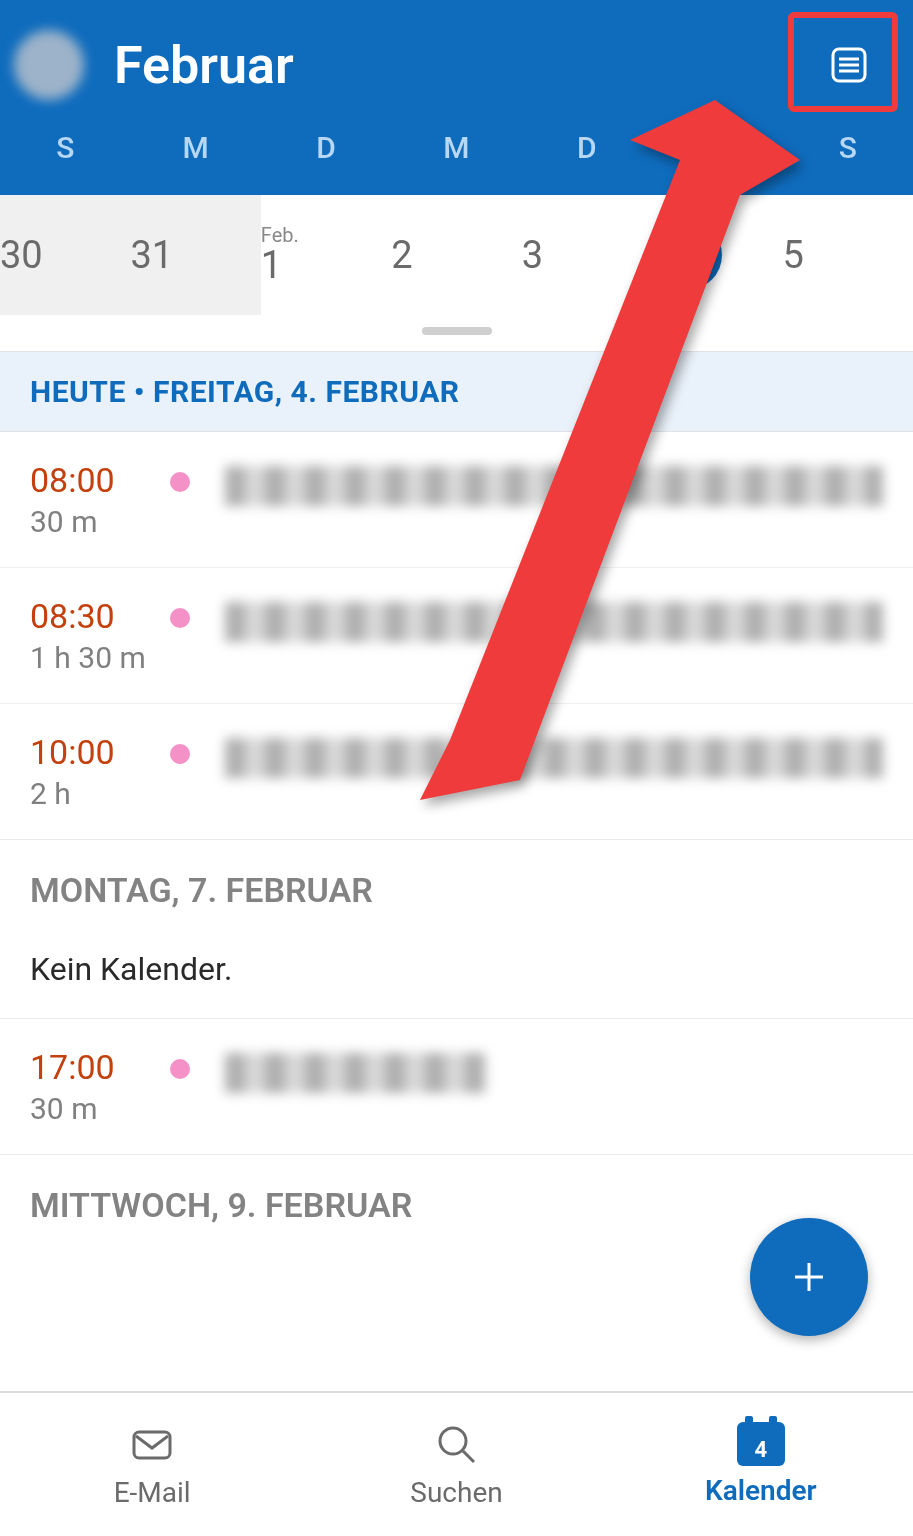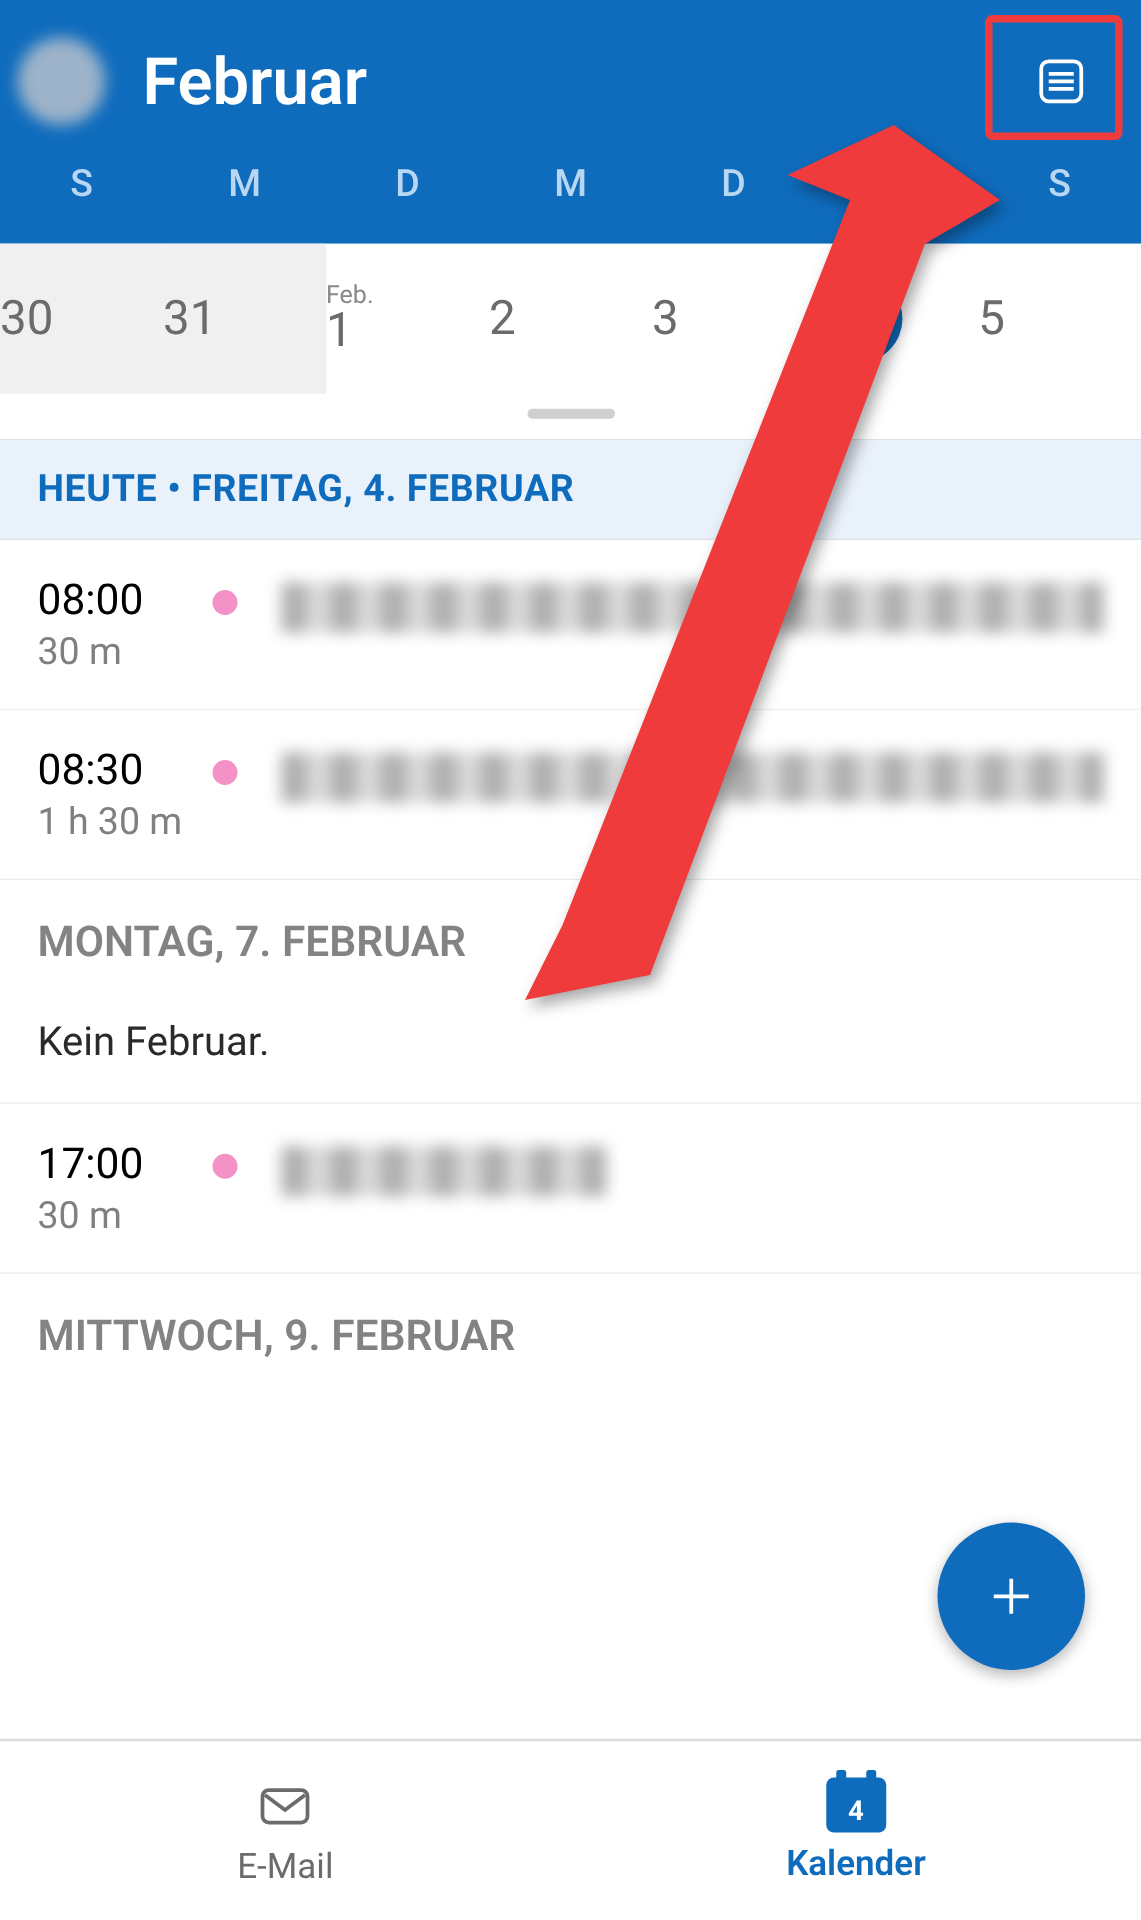--- a/index.html
+++ b/index.html
@@ -107,21 +107,21 @@
 
   .agenda { }
   .event-row {
     display: flex;
     align-items: flex-start;
     padding: 28px 30px;
     border-bottom: 1px solid #f0f0f0;
   }
   .event-row:last-child { border-bottom: none; }
   .event-time { width: 140px; }
-  .event-time .t { font-size: 34px; color: #000000; }
+  .event-time .t { font-size: 34px; color: #c2410c; }
   .event-time .d { font-size: 30px; color: #808080; margin-top: 4px; }
   .event-dot {
     width: 20px; height: 20px;
     background: #f491c7;
     border-radius: 50%;
     margin-top: 12px;
     margin-right: 35px;
   }
   .event-title-blur {
     flex: 1;
@@ -294,24 +294,32 @@
       <div class="event-title-blur"></div>
     </div>
     <div class="event-row">
       <div class="event-time">
         <div class="t">08:30</div>
         <div class="d">1 h 30 m</div>
       </div>
       <div class="event-dot"></div>
       <div class="event-title-blur"></div>
     </div>
+    <div class="event-row">
+      <div class="event-time">
+        <div class="t">10:00</div>
+        <div class="d">2 h</div>
+      </div>
+      <div class="event-dot"></div>
+      <div class="event-title-blur"></div>
+    </div>
   </div>
 
   <div class="day-header">MONTAG, 7. FEBRUAR</div>
-  <div class="no-event">Kein Februar.</div>
+  <div class="no-event">Kein Kalender.</div>
 
   <div class="event-row" style="border-bottom:none;">
     <div class="event-time">
       <div class="t">17:00</div>
       <div class="d">30 m</div>
     </div>
     <div class="event-dot"></div>
     <div class="event-title-blur" style="max-width:260px;"></div>
   </div>
 
@@ -327,20 +335,27 @@
 </div>
 
 <div class="bottom-nav">
   <div class="nav-item">
     <svg viewBox="0 0 48 48" fill="none" stroke="#6b6b6b" stroke-width="3">
       <rect x="6" y="12" width="36" height="26" rx="5"></rect>
       <path d="M8 16 L24 28 L40 16"></path>
     </svg>
     <span>E-Mail</span>
   </div>
+  <div class="nav-item">
+    <svg viewBox="0 0 48 48" fill="none" stroke="#6b6b6b" stroke-width="3">
+      <circle cx="21" cy="21" r="13"></circle>
+      <line x1="31" y1="31" x2="42" y2="42"></line>
+    </svg>
+    <span>Suchen</span>
+  </div>
   <div class="nav-item active">
     <div class="cal-icon">
       <span class="n">4</span>
     </div>
     <span>Kalender</span>
   </div>
 </div>
 
 <svg class="red-arrow" viewBox="0 0 400 700">
   <defs></defs>

